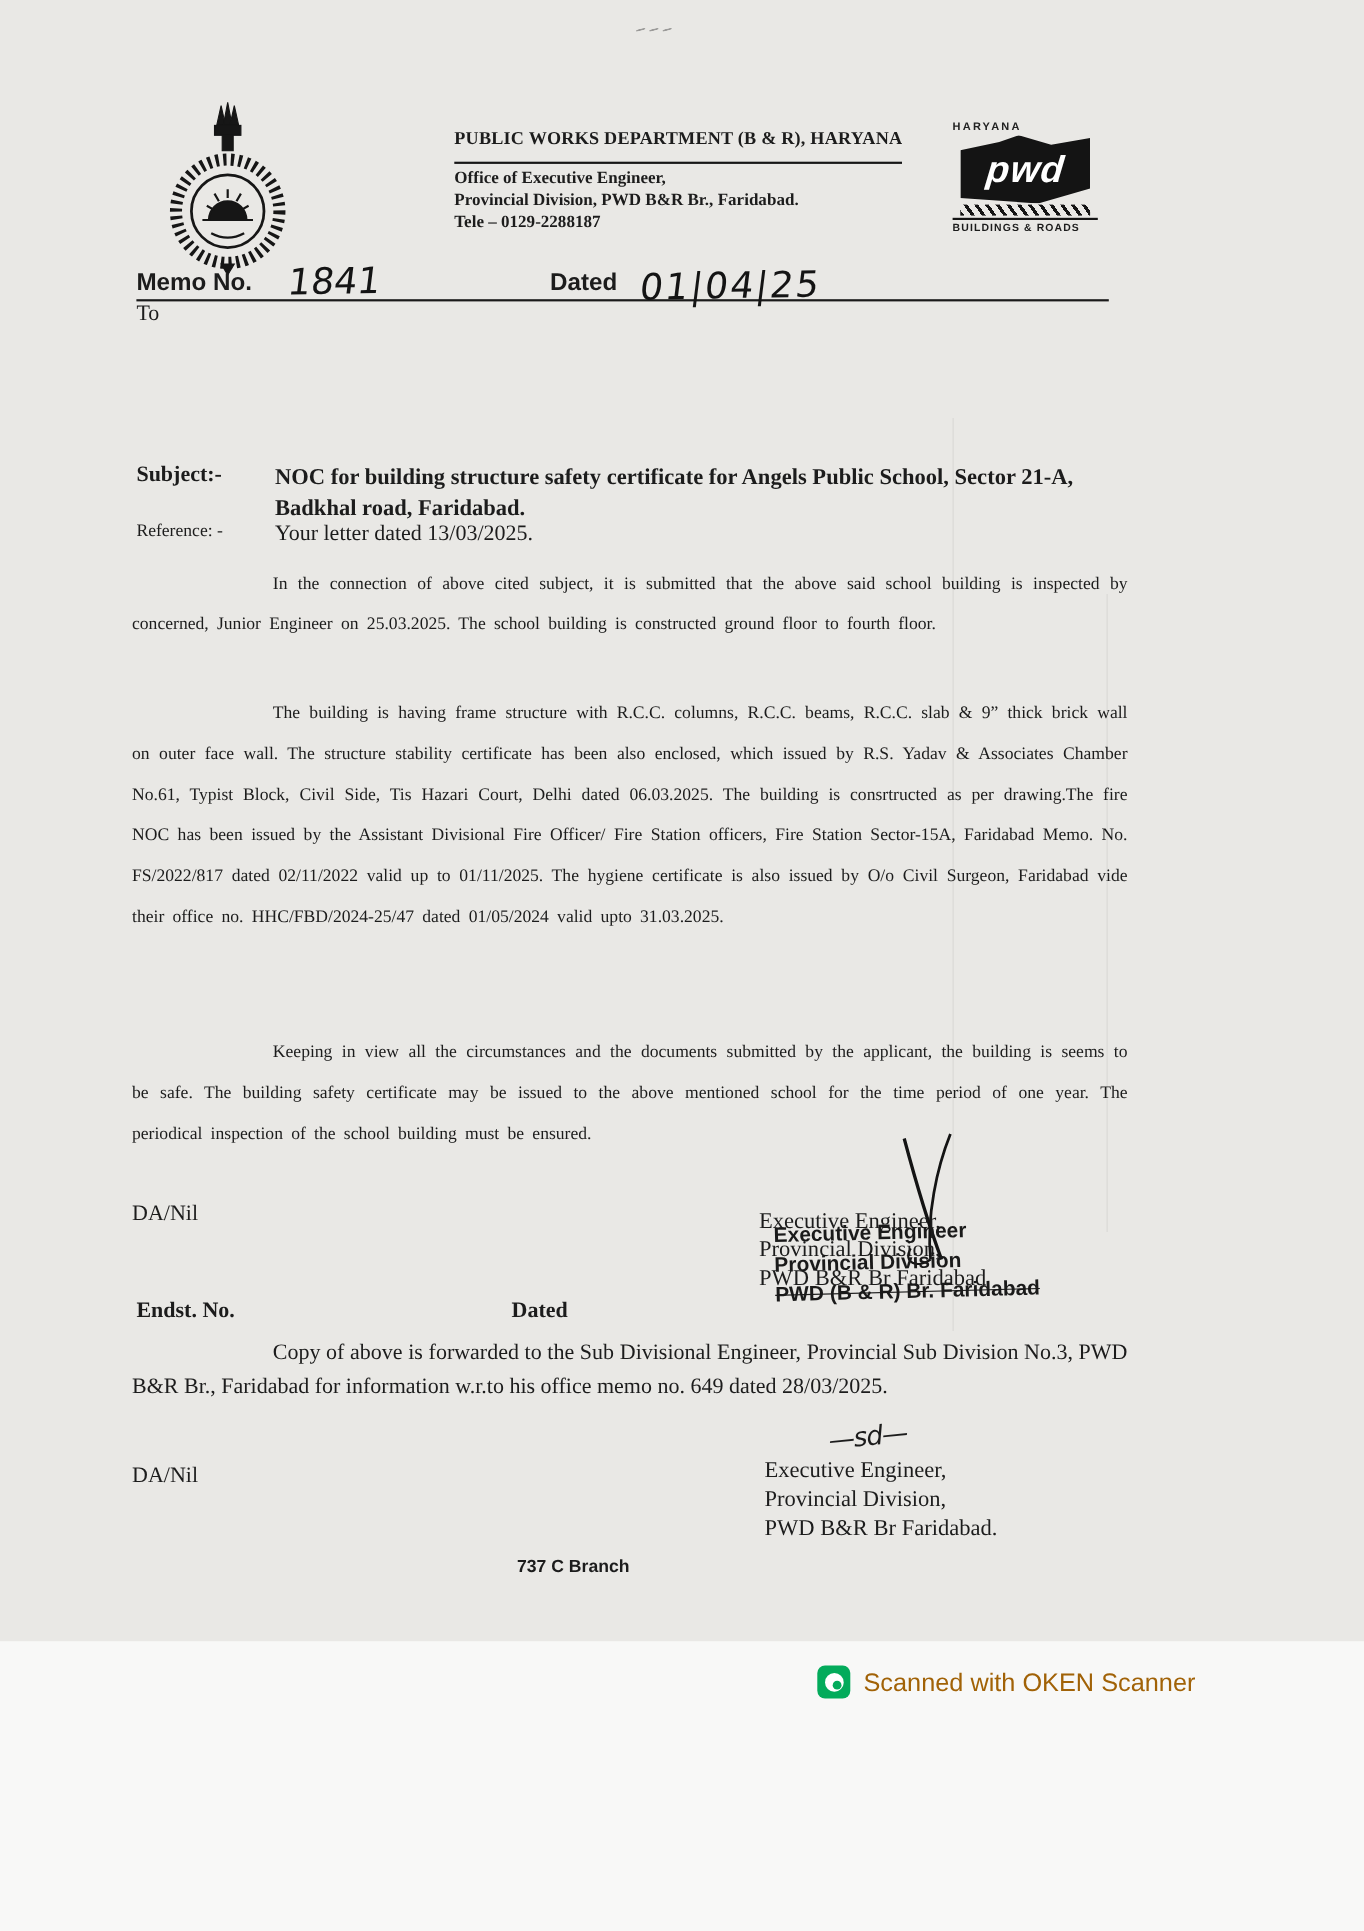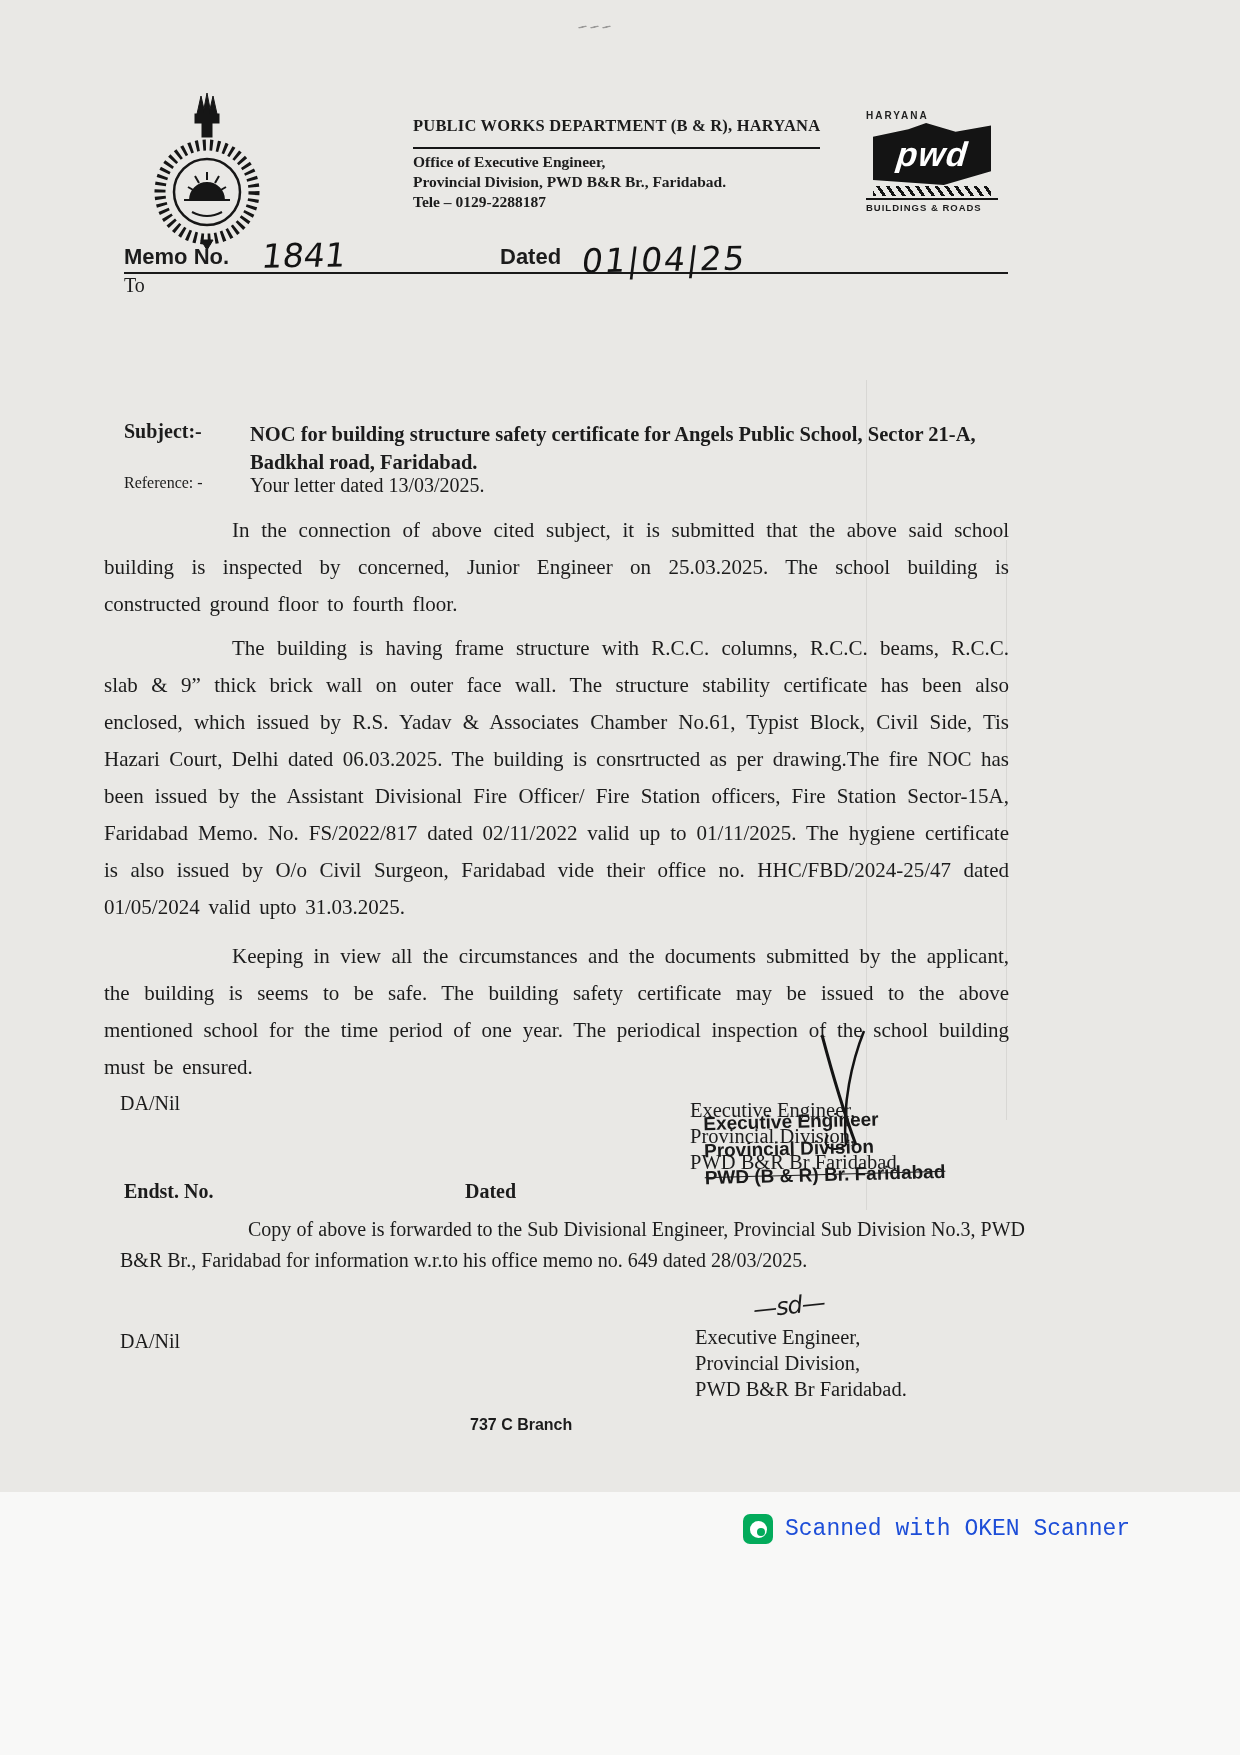--- a/index.html
+++ b/index.html
@@ -31,21 +31,21 @@
   .hw{font-family:"DejaVu Sans",sans-serif;transform:skewX(-8deg) rotate(-1deg);font-size:33px;line-height:1;color:#141414;}
   .hw-memo{position:absolute;left:138px;bottom:0;}
   .hw-date{position:absolute;left:458px;bottom:-4px;letter-spacing:2px;}
   
   .to-label{left:124px;top:274px;font-size:20px;}
   .recipient{left:250px;top:298px;font-size:20px;line-height:26px;}
   .subj-label{left:124px;top:420px;font-size:20px;font-weight:bold;}
   .subj-text{left:250px;top:420px;width:788px;font-size:20.5px;font-weight:bold;line-height:28px;}
   .ref-label{left:124px;top:474px;font-size:16px;}
   .ref-text{left:250px;top:474px;font-size:20px;}
-  .para{left:104px;width:905px;font-size:21px;line-height:37px;text-align:justify;text-indent:128px;word-spacing:3.5px;}
+  .para{left:120px;width:905px;font-size:16px;line-height:37px;text-align:justify;text-indent:128px;word-spacing:3.5px;}
   .para1{top:512px;}
   .para2{top:630px;}
   .para3{top:938px;}
   .danil1{left:120px;top:1092px;font-size:20px;}
   
   .sig1{left:690px;top:1085px;width:290px;height:120px;}
   .sig1-printed{position:absolute;left:0;top:12px;font-size:20.5px;line-height:26px;}
   .sig1-stamp{position:absolute;left:14px;top:22px;font-family:"Liberation Sans",sans-serif;
     font-weight:bold;font-size:19px;line-height:27px;transform:rotate(-1.5deg);color:#1a1a1a;}
   .sig1-stamp .strike{text-decoration:line-through;}
@@ -66,21 +66,21 @@
   .fold1{left:866px;top:380px;height:830px;}
   .fold2{left:1006px;top:540px;height:580px;}
   .artifact{left:578px;top:22px;width:50px;height:16px;}
   .artifact span{display:block;border-top:2px solid rgba(60,60,60,.45);width:9px;border-radius:50%;float:left;margin:4px 3px 0 0;transform:rotate(-14deg);}
   
   .bottom-strip{left:0;top:1492px;width:1240px;height:263px;background:#f8f8f7;}
   .oken{left:743px;top:1514px;display:flex;align-items:center;gap:12px;}
   .oken-icon{width:30px;height:30px;border-radius:7px;display:flex;align-items:center;justify-content:center;}
   .oken-ring{width:17px;height:17px;border-radius:50%;background:#fff;display:flex;align-items:center;justify-content:center;}
   .oken-dot{width:8px;height:8px;border-radius:50%;margin-left:5px;margin-top:5px;}
-  .oken-text{font-family:Liberation Mono, monospace;font-size:23px;color:#1d4ed8;}
+  .oken-text{font-family:Liberation Sans, sans-serif;font-size:23px;color:#a16207;}
 </style>
 </head>
 <body>
 
 <div class="scan">
 
   <div class="abs artifact">
       <span></span>
       <span></span>
       <span></span>

